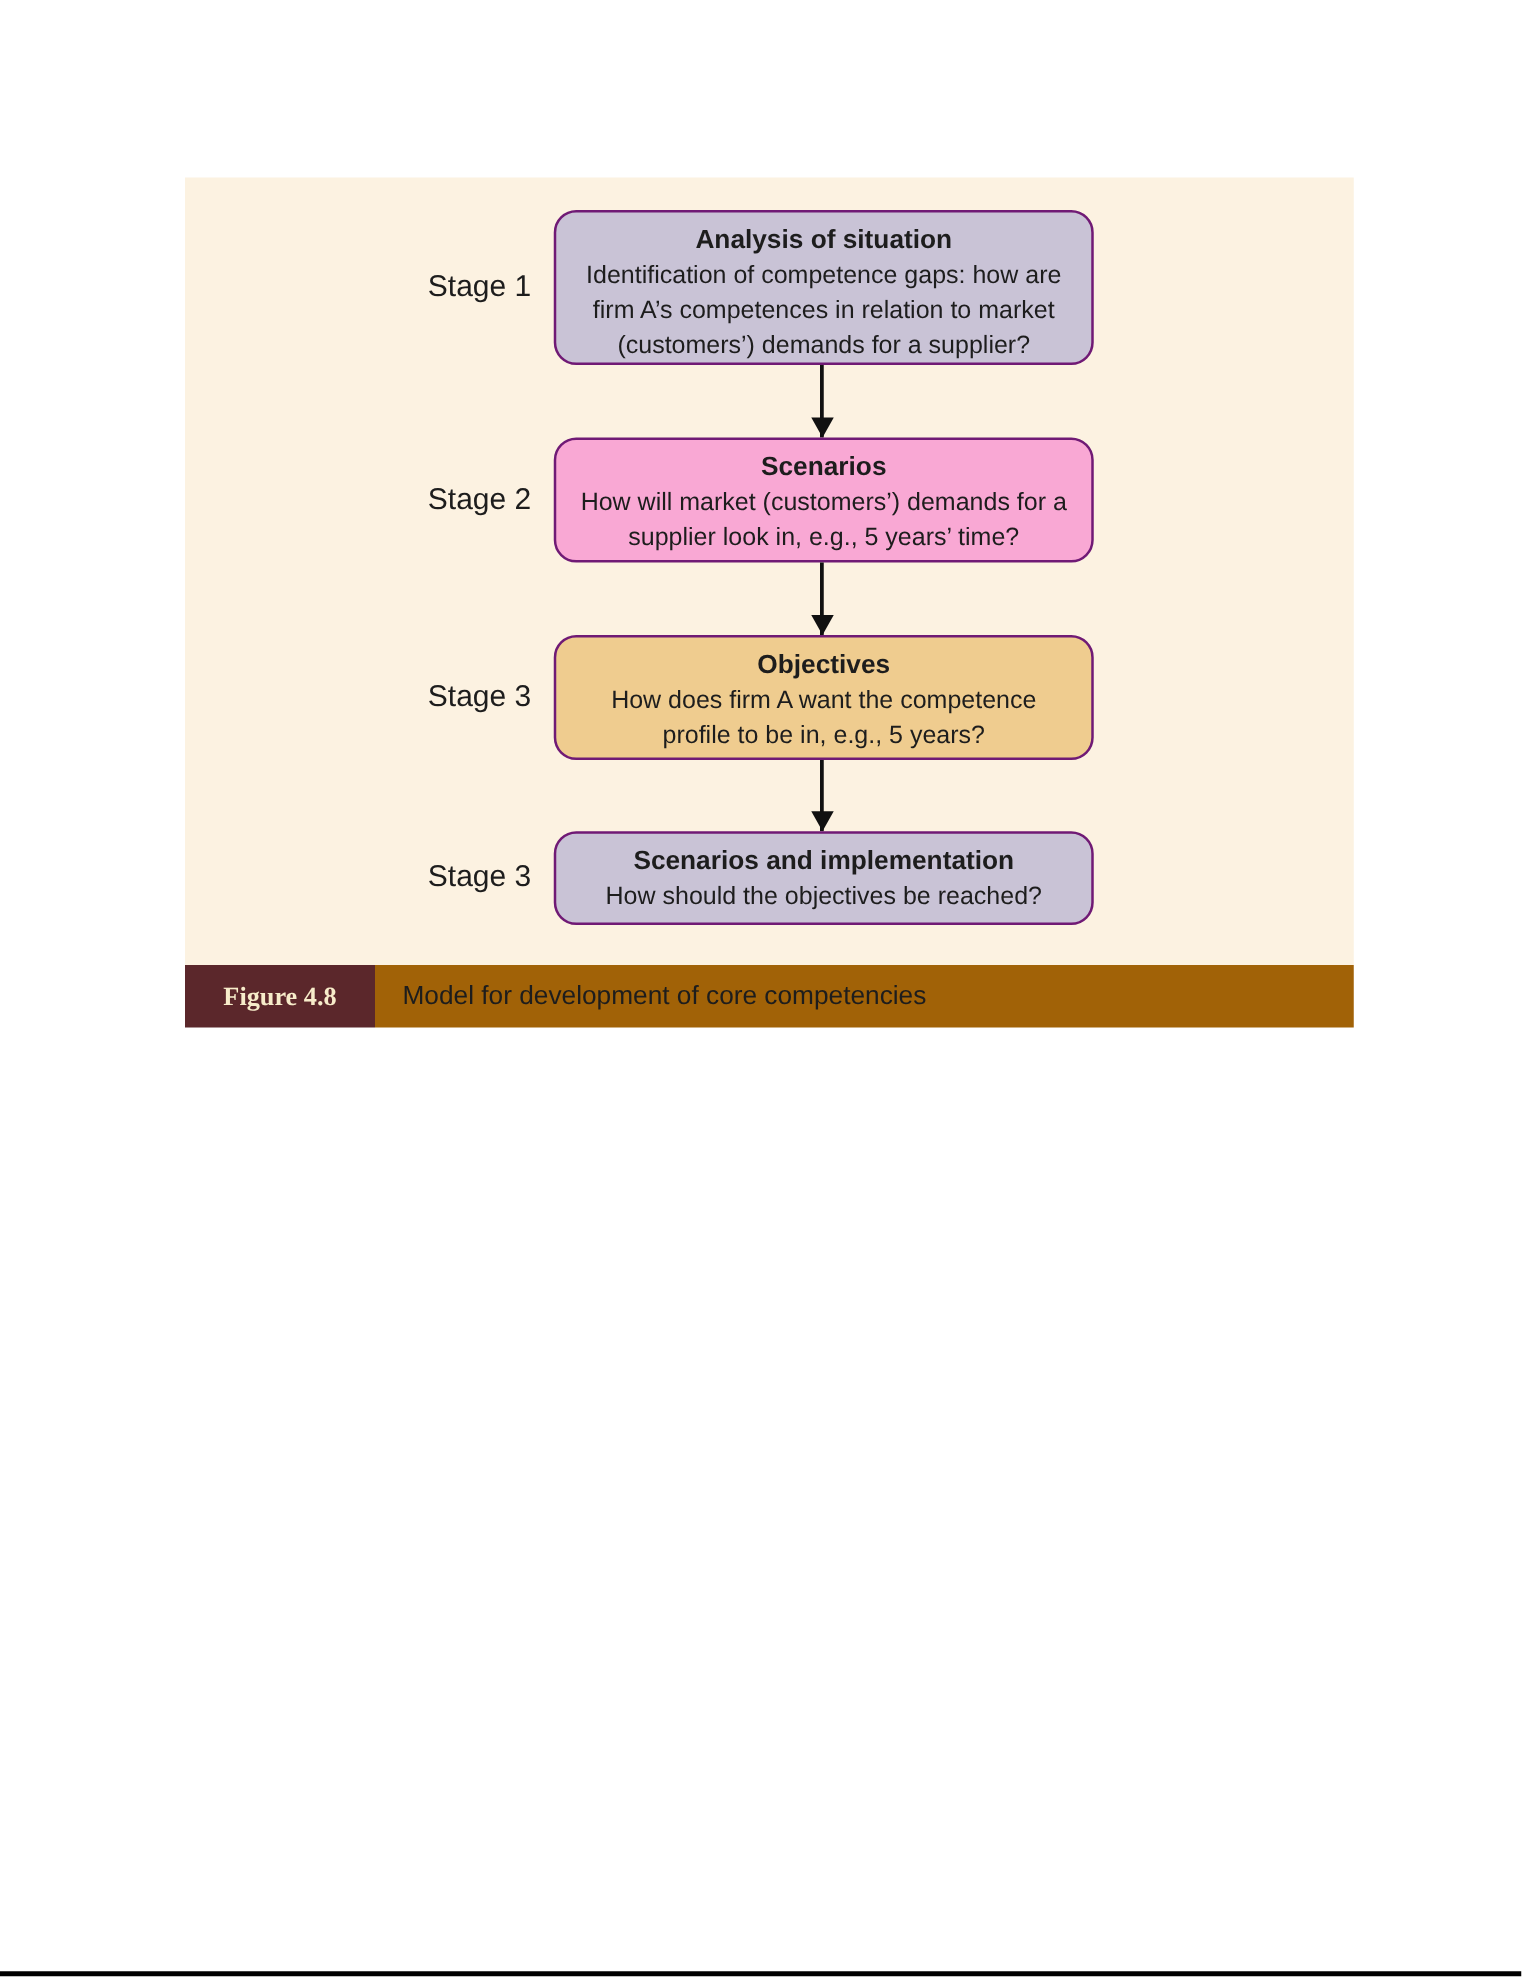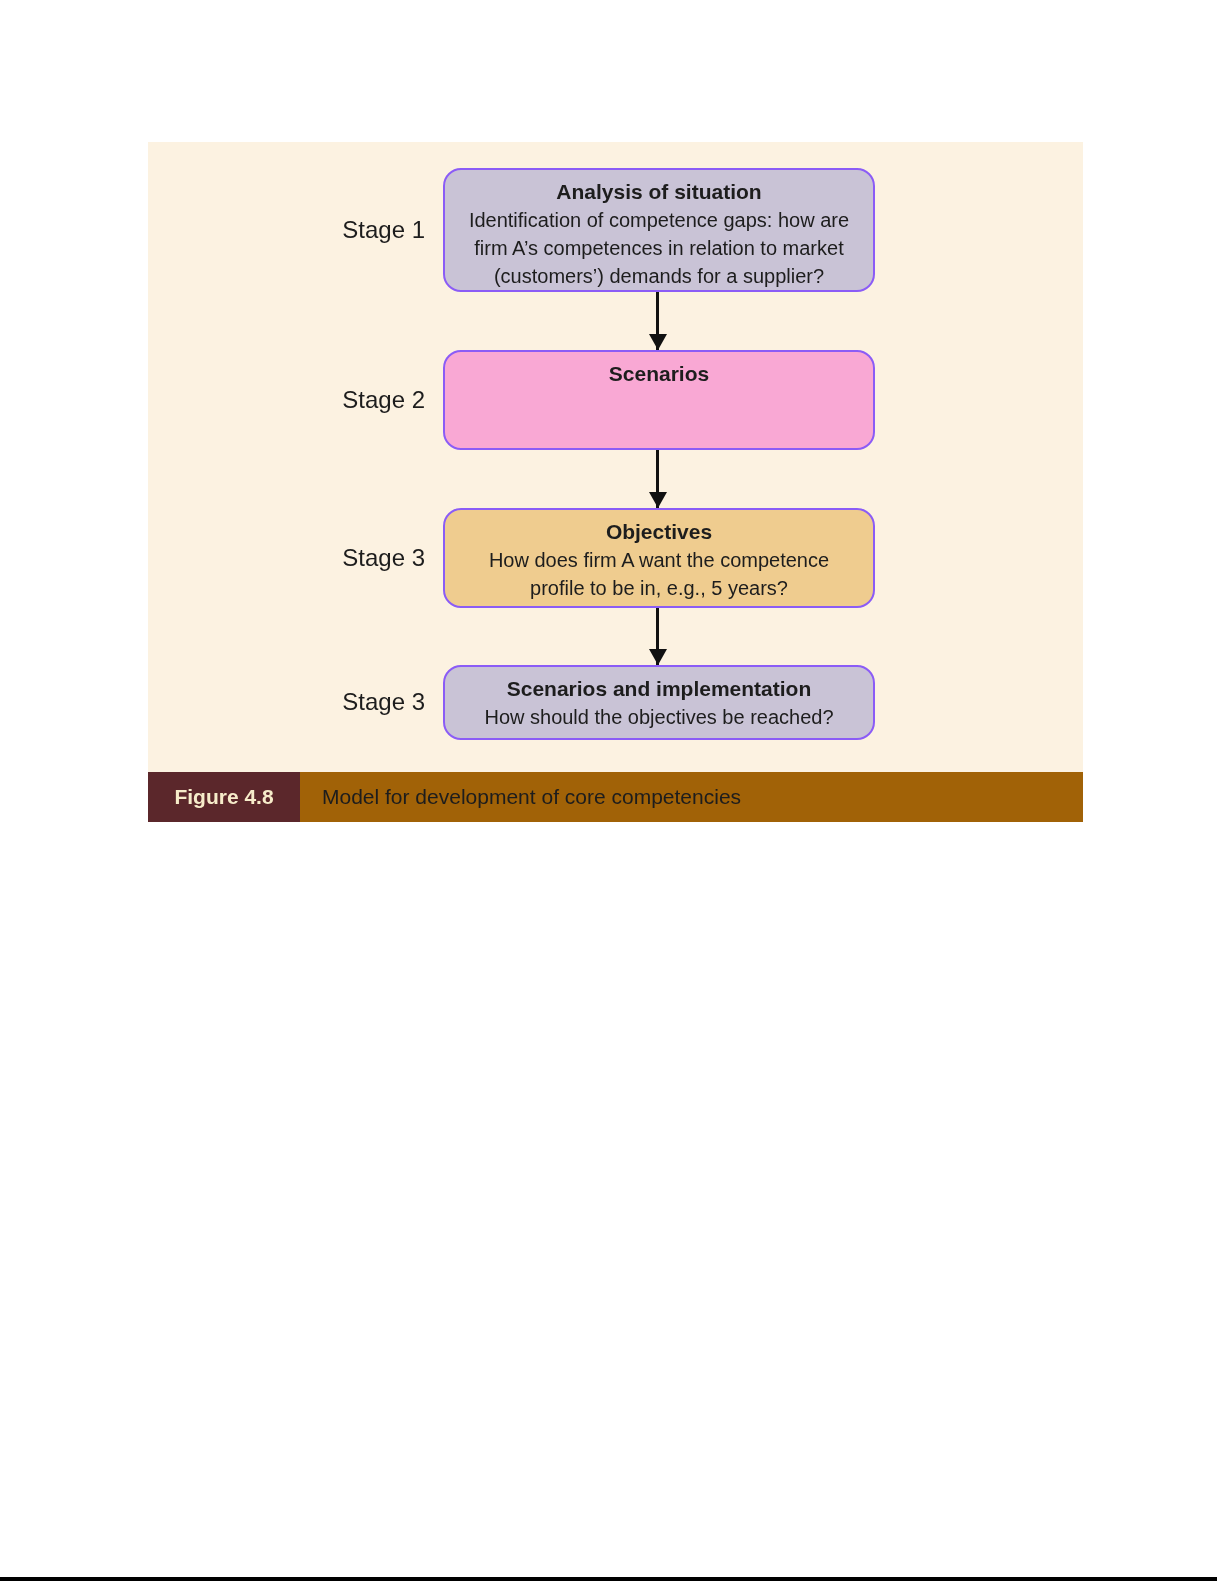--- a/index.html
+++ b/index.html
@@ -32,21 +32,21 @@
     color: #1d1d1d;
   }
   .stage-label.s1 { top: 74px; }
   .stage-label.s2 { top: 244px; }
   .stage-label.s3 { top: 402px; }
   .stage-label.s4 { top: 546px; }
 
   .stage-box {
     position: absolute;
     left: 295px; width: 432px;
-    border: 2px solid #8b5cf6;
+    border: 2px solid #701a75;
     border-radius: 18px;
     padding: 8px 14px 0 14px;
     font-size: 20px;
     line-height: 28px;
   }
   .stage-box.b1 { top: 26px;  height: 124px; }
   .stage-box.b2 { top: 208px; height: 100px; }
   .stage-box.b3 { top: 366px; height: 100px; }
   .stage-box.b4 { top: 523px; height: 75px; }
 
@@ -117,38 +117,39 @@
 
     <div class="stage-box b1" style="background-color: rgb(201, 195, 214);">
       <div class="box-title">Analysis of situation</div>
       <div class="box-desc">Identification of competence gaps: how are firm A’s competences in relation to market (customers’) demands for a supplier?</div>
     </div>
 
     <div class="flow-arrow a1" style="background-color: rgb(17, 17, 17);"></div>
 
     <div class="stage-box b2" style="background-color: #f9a8d4;">
       <div class="box-title">Scenarios</div>
+      <div class="box-desc">How will market (customers’) demands for a supplier look in, e.g., 5 years’ time?</div>
     </div>
 
     <div class="flow-arrow a2" style="background-color: rgb(17, 17, 17);"></div>
 
     <div class="stage-box b3" style="background-color: rgb(239, 204, 143);">
       <div class="box-title">Objectives</div>
       <div class="box-desc">How does firm A want the competence profile to be in, e.g., 5 years?</div>
     </div>
 
     <div class="flow-arrow a3" style="background-color: rgb(17, 17, 17);"></div>
 
     <div class="stage-box b4" style="background-color: rgb(201, 195, 214);">
       <div class="box-title">Scenarios and implementation</div>
       <div class="box-desc">How should the objectives be reached?</div>
     </div>
 
   </div>
 
   <div class="caption-row">
-    <div class="figure-label" style="background-color: rgb(91, 39, 43); color: rgb(247, 236, 202);">Figure 4.8</div>
+    <div class="figure-label" style="background-color: rgb(91, 39, 43); color: rgb(247, 236, 202); font-family: Liberation Serif, serif;">Figure 4.8</div>
     <div class="caption-bar" style="background-color: #a16207;">Model for development of core competencies</div>
   </div>
 
 </div>
 
 <div class="bottom-rule"></div>
 
 </body></html>

